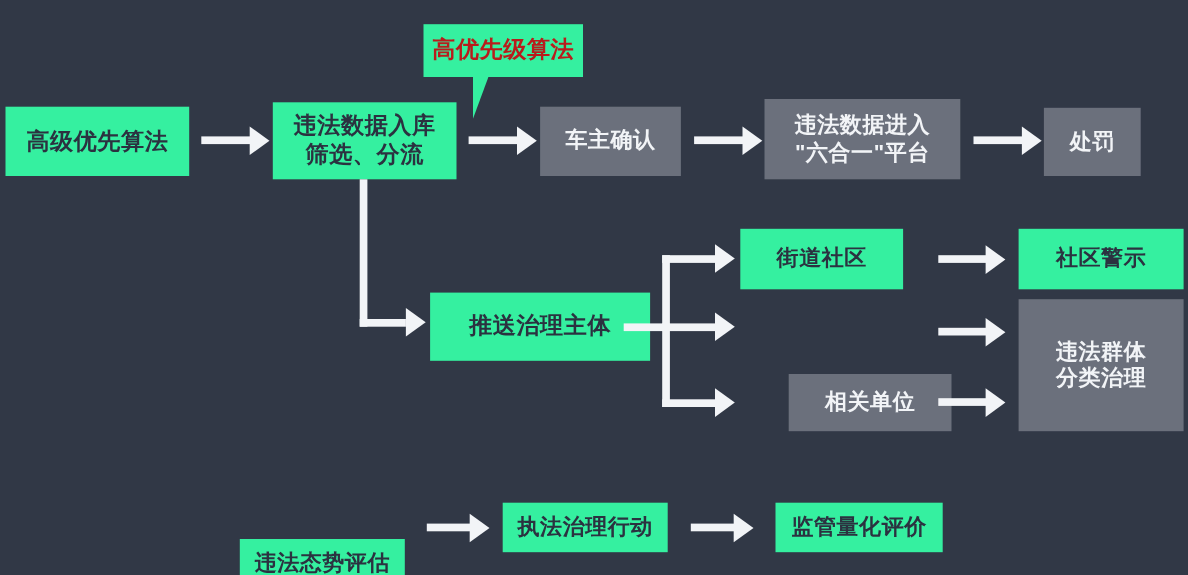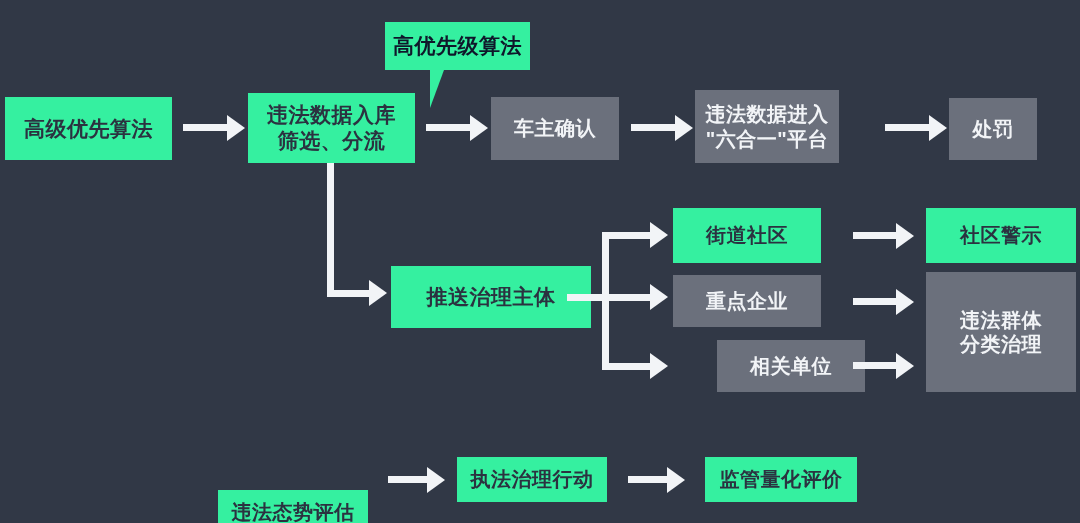--- a/index.html
+++ b/index.html
@@ -30,21 +30,21 @@
   .node.green {
     background: #35F0A0;
     color: #2B3240;
   }
   .node.gray {
     background: #6B707C;
     color: #F2F4F7;
   }
   .node.callout {
     background: #35F0A0;
-    color: #0f172a;
+    color: #b91c1c;
     text-align: center;
   }
   .callout-tail {
     position: absolute;
     width: 0;
     height: 0;
     border-left: 14px solid #35F0A0;
     border-right: 0 solid transparent;
     border-bottom: 38px solid transparent;
   }
@@ -94,21 +94,21 @@
   <div class="node callout" style="left:385px; top:22px; width:145px; height:48px; font-size:21px;">高优先级算法</div>
   <div class="callout-tail" style="left:430px; top:70px;"></div>
 
   <div class="node green" style="left:5px; top:97px; width:167px; height:63px; font-size:21px;text-align:right;">高级优先算法</div>
 
   <div class="node gray" style="left:491px; top:97px; width:128px; height:63px; font-size:20px;">车主确认</div>
 
   <div class="node green" style="left:248px; top:93px; width:167px; height:70px; font-size:21px;">违法数据入库
 筛选、分流</div>
 
-  <div class="node gray" style="left:695px; top:90px; width:144px; height:73px; font-size:20px;">违法数据进入
+  <div class="node gray" style="left:695px; top:90px; width:178px; height:73px; font-size:20px;">违法数据进入
 "六合一"平台</div>
 
   <div class="node gray" style="left:949px; top:98px; width:88px; height:62px; font-size:20px;">处罚</div>
 
   <div class="arrow" style="left:183px; top:124px; width:45px;"></div>
   <div class="arrow" style="left:426px; top:124px; width:45px;"></div>
   <div class="arrow" style="left:631px; top:124px; width:45px;"></div>
   <div class="arrow" style="left:885px; top:124px; width:45px;"></div>
 
   <div class="vline" style="left:327px; top:163px; height:134px;"></div>
@@ -124,21 +124,20 @@
   <div class="headr" style="left:650px; top:222px;"></div>
 
   <div class="hline" style="left:602px; top:294px; width:48px;"></div>
   <div class="headr" style="left:650px; top:284px;"></div>
 
   <div class="hline" style="left:602px; top:363px; width:48px;"></div>
   <div class="headr" style="left:650px; top:353px;"></div>
 
   <div class="node green" style="left:673px; top:208px; width:148px; height:55px; font-size:20px;">街道社区</div>
 
-  <div class="node gray" style="left:673px; top:275px; width:148px; height:52px; font-size:20px;">重点企业</div>
 
   <div class="node gray" style="left:673px; top:340px; width:148px; height:52px; font-size:20px;margin-left:44px;">相关单位</div>
 
   <div class="arrow" style="left:853px; top:232px; width:44px;"></div>
   <div class="arrow" style="left:853px; top:298px; width:44px;"></div>
   <div class="arrow" style="left:853px; top:362px; width:44px;"></div>
 
   <div class="node green" style="left:926px; top:208px; width:150px; height:55px; font-size:20px;">社区警示</div>
 
   <div class="node gray" style="left:926px; top:272px; width:150px; height:120px; font-size:20px;">违法群体

